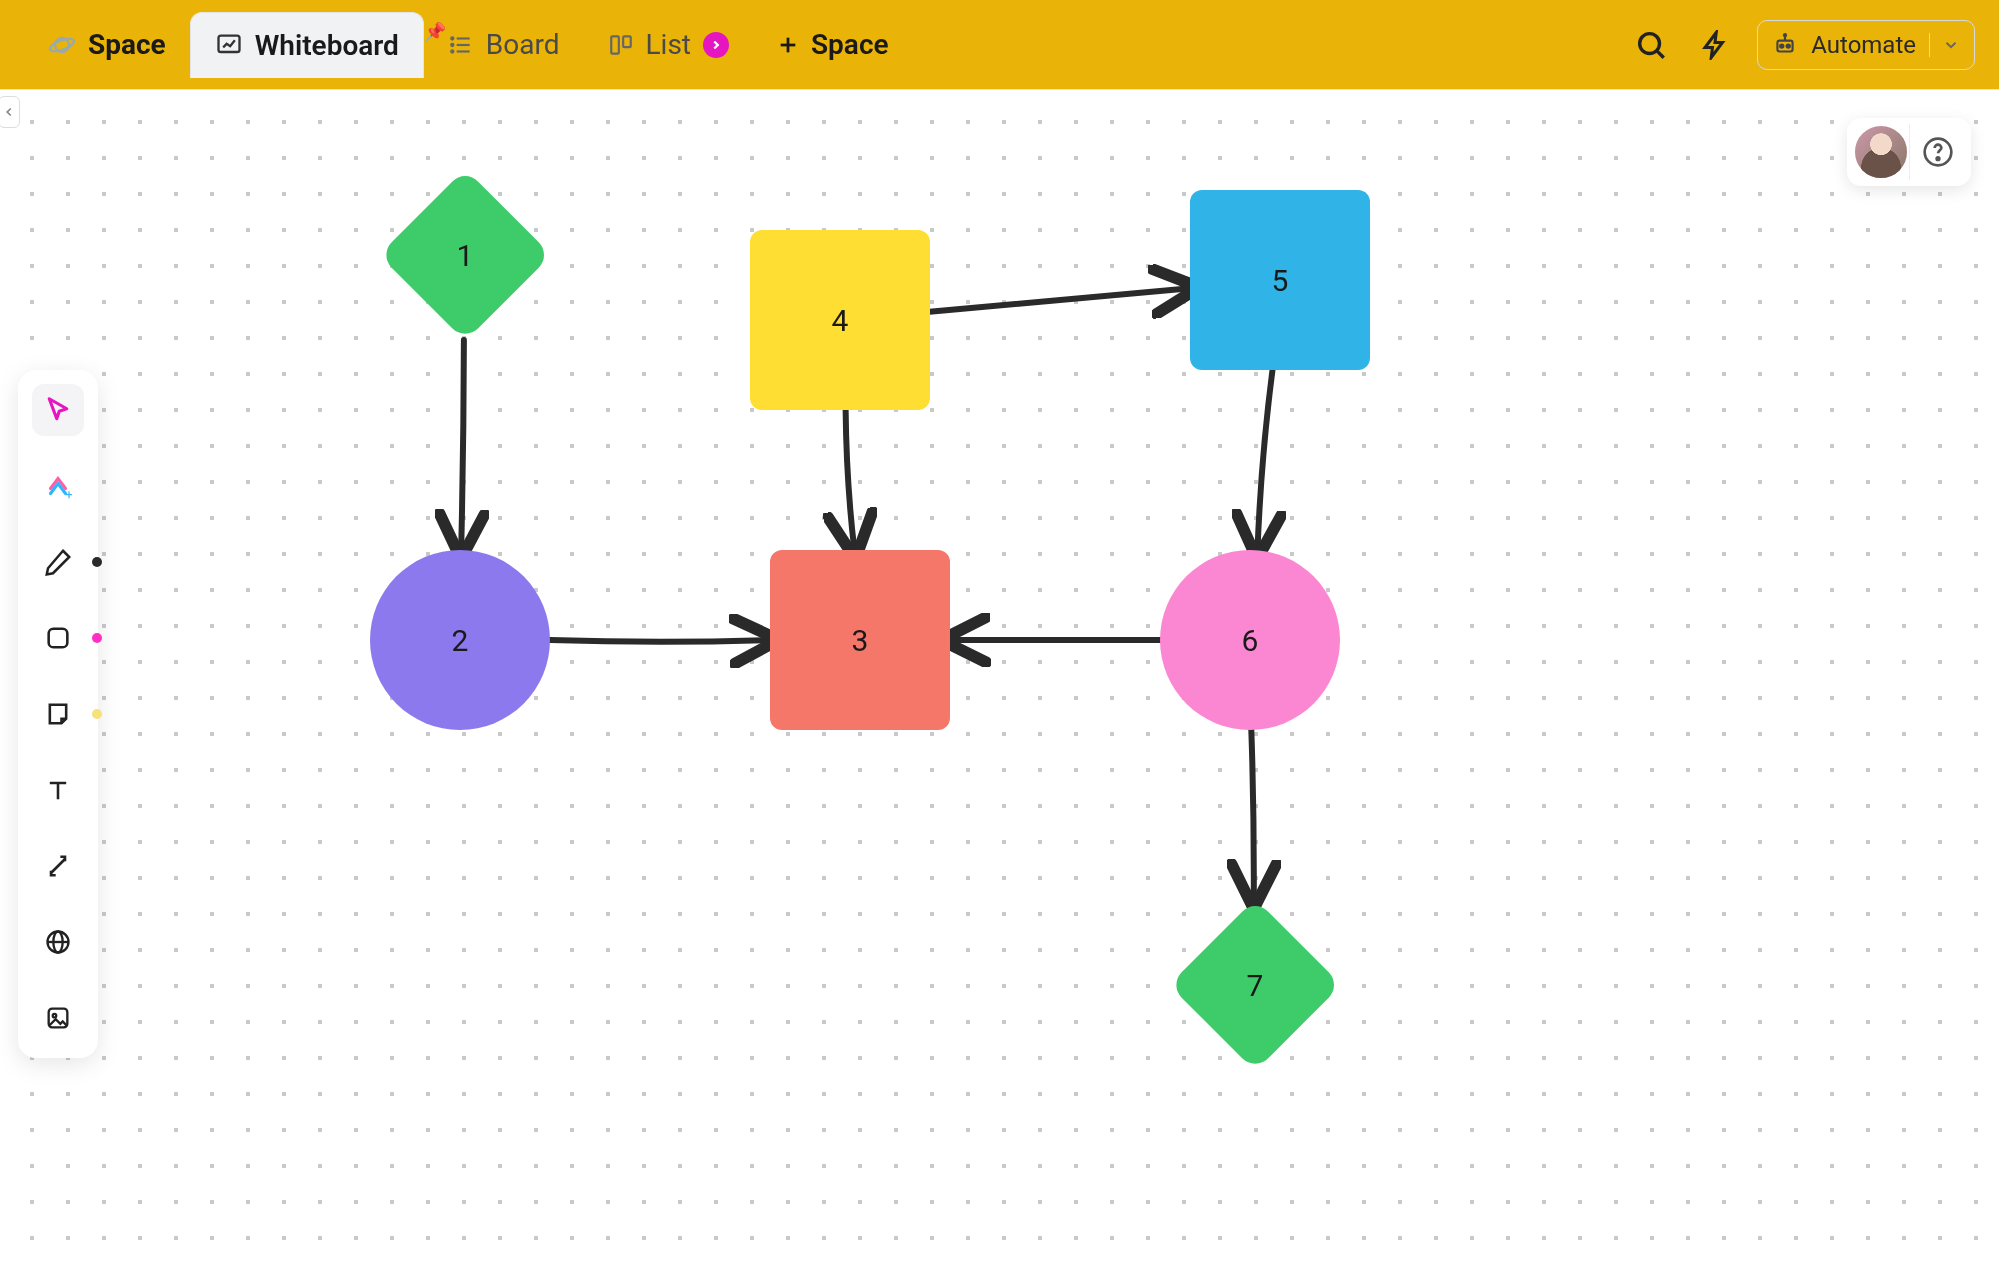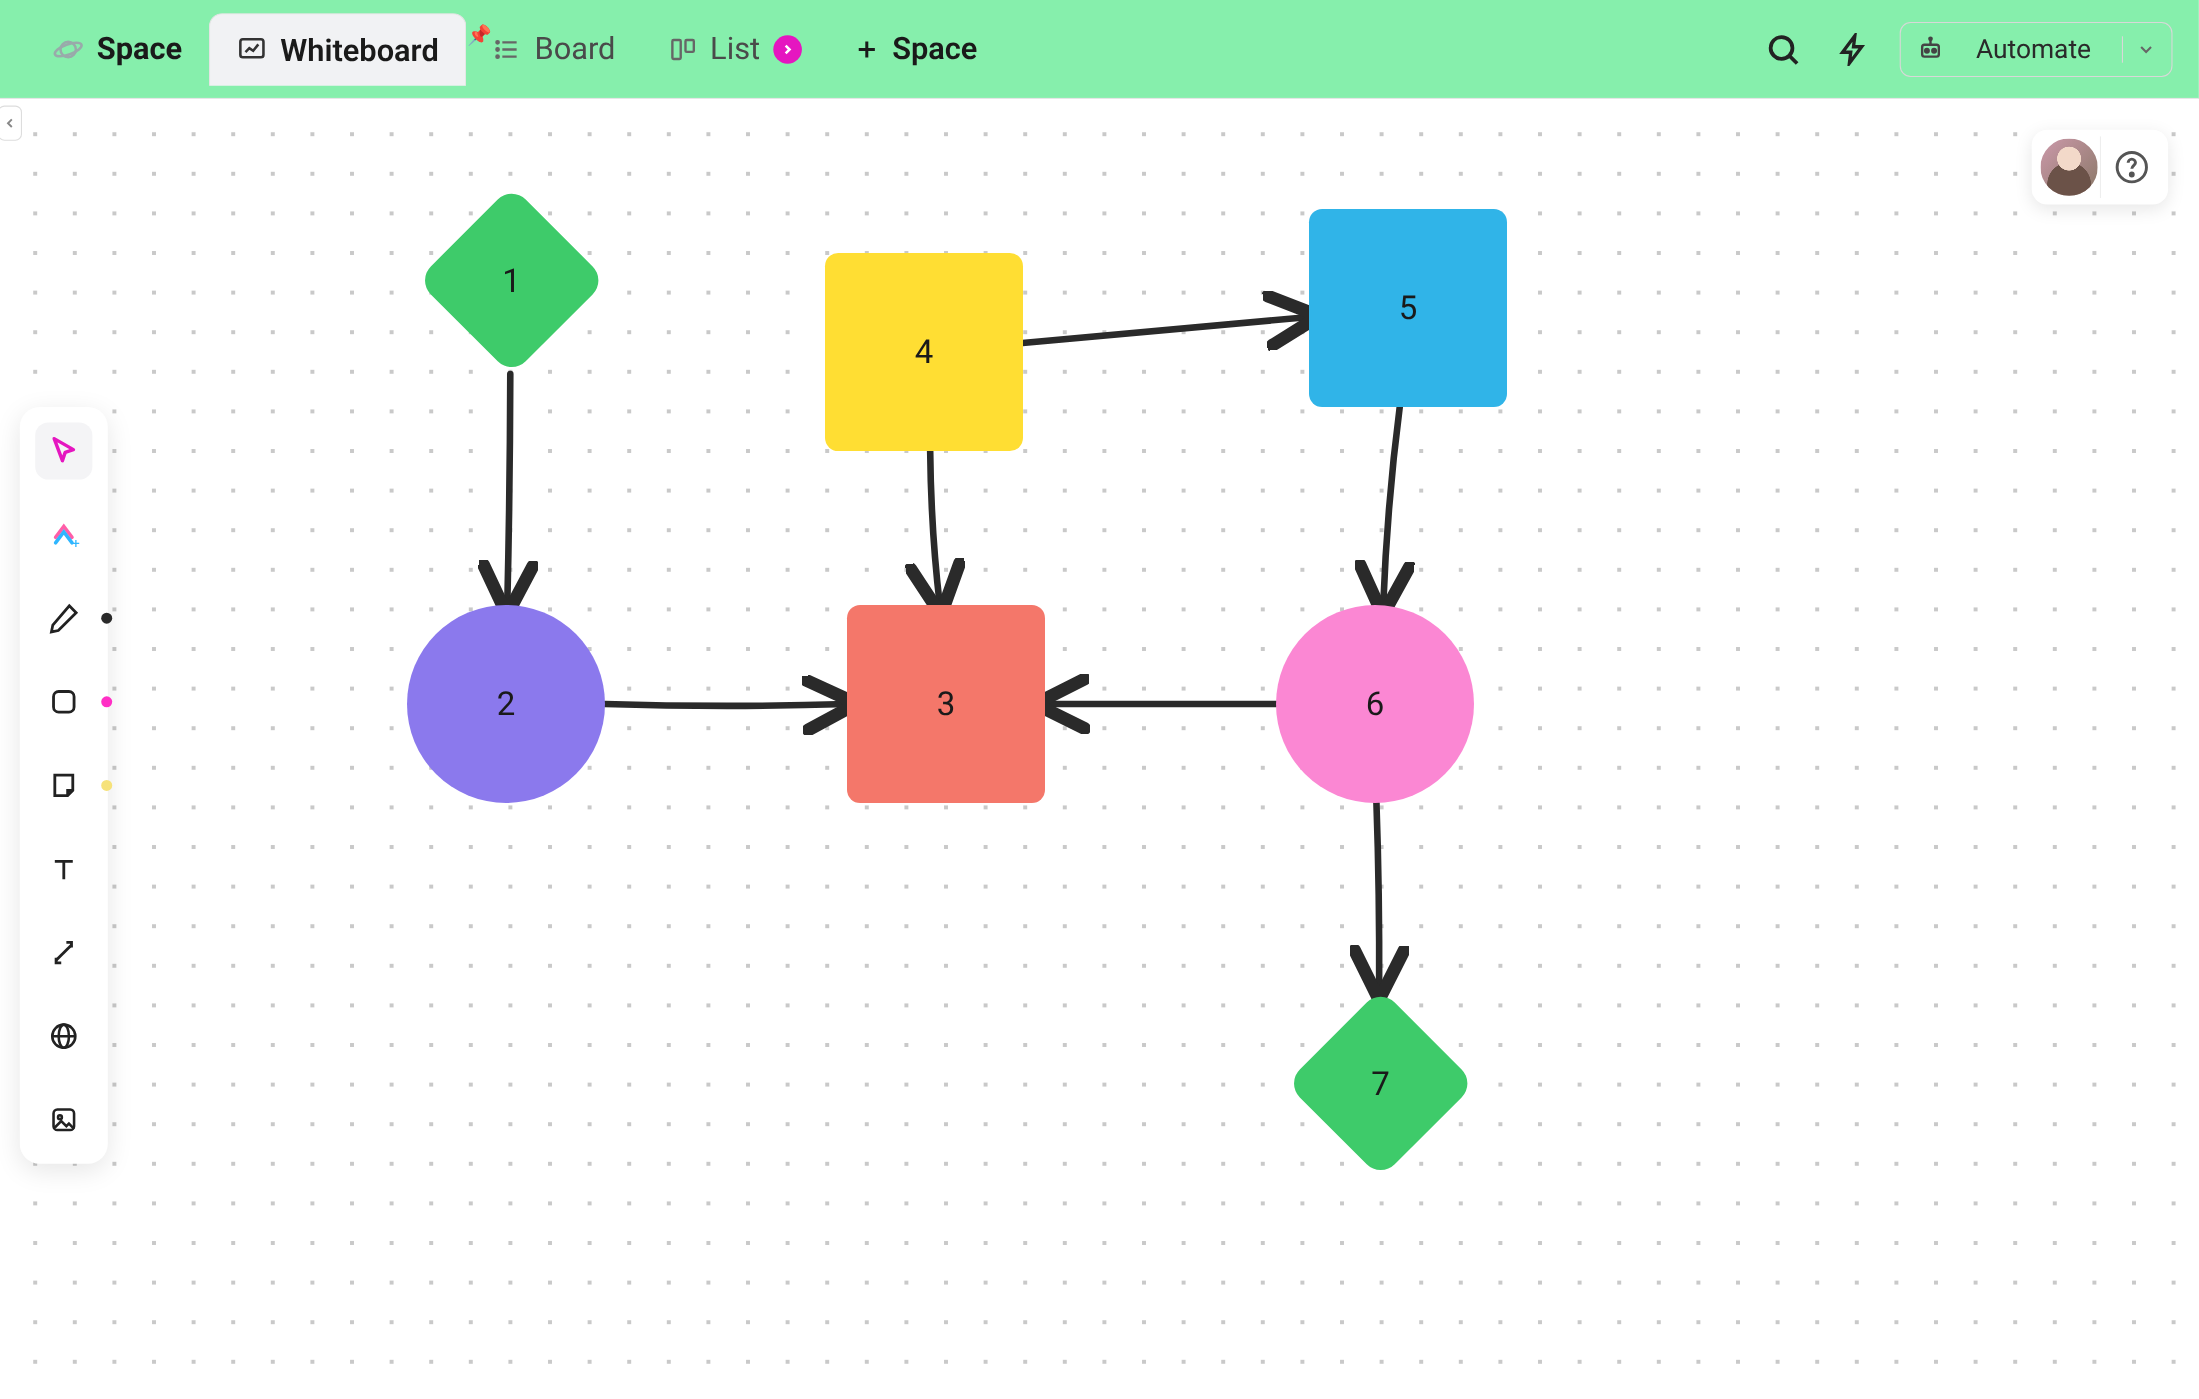--- a/index.html
+++ b/index.html
@@ -12,21 +12,21 @@
     position: relative;
   }
 
   
   .header {
     height: 90px;
     display: flex;
     align-items: center;
     padding: 4px 24px;
     border-bottom: 1px solid #e6e6e6;
-    background: #86efac;
+    background: #eab308;
     position: relative;
     z-index: 10;
   }
   .tab {
     display: flex;
     align-items: center;
     gap: 12px;
     padding: 16px 24px;
     font-size: 28px;
     color: #4a4a4a;
@@ -60,21 +60,21 @@
     align-items: center;
     gap: 20px;
   }
   .icon-btn {
     width: 44px; height: 44px;
     display: flex; align-items: center; justify-content: center;
     color: #2a2a2a;
     cursor: pointer;
   }
   .automate-btn {
-    display: flex; align-items: center; gap: 28px;
+    display: flex; align-items: center; gap: 13px;
     border: 1px solid #d8d8d8; border-radius: 10px;
     padding: 10px 14px; font-size: 24px; color: #2a2a2a;
     cursor: pointer;
   }
   .automate-caret {
     border-left: 1px solid #d8d8d8;
     padding-left: 12px; height: 24px;
     display:flex;align-items:center;
   }
 

